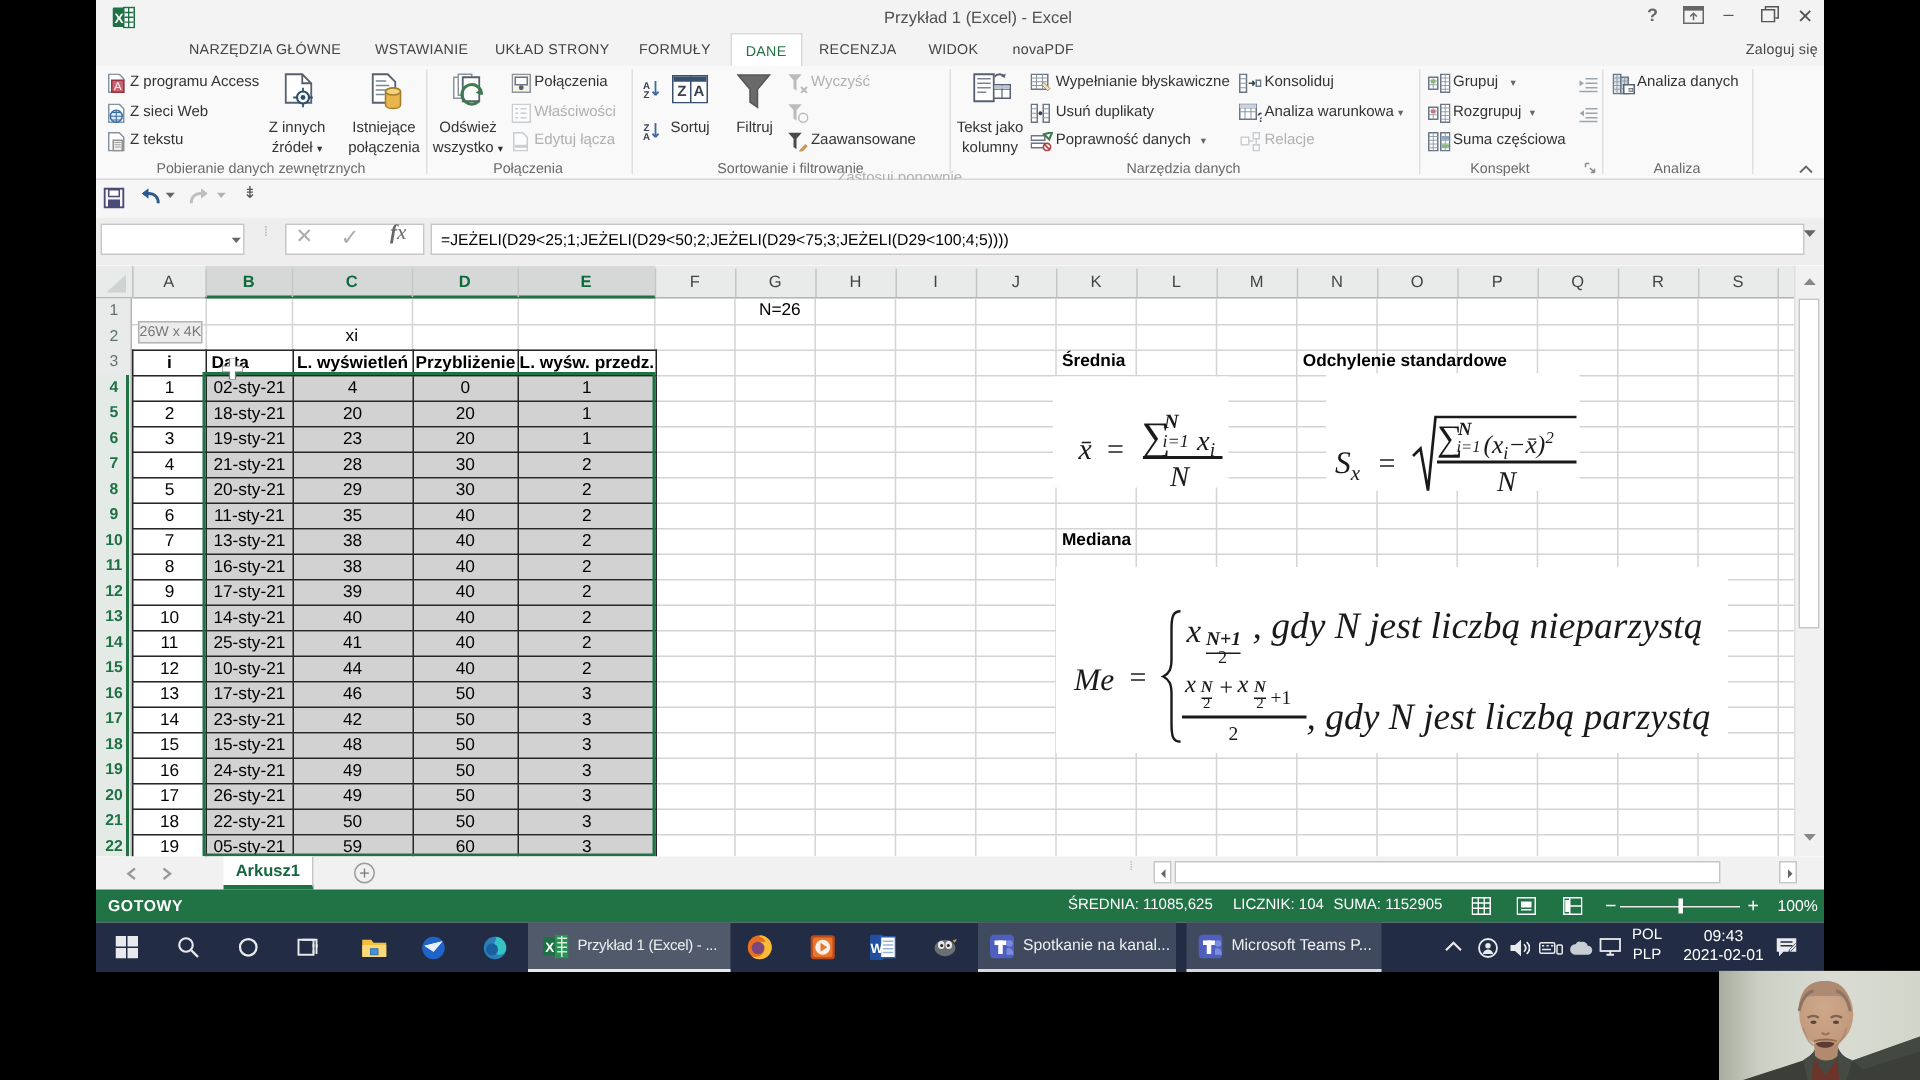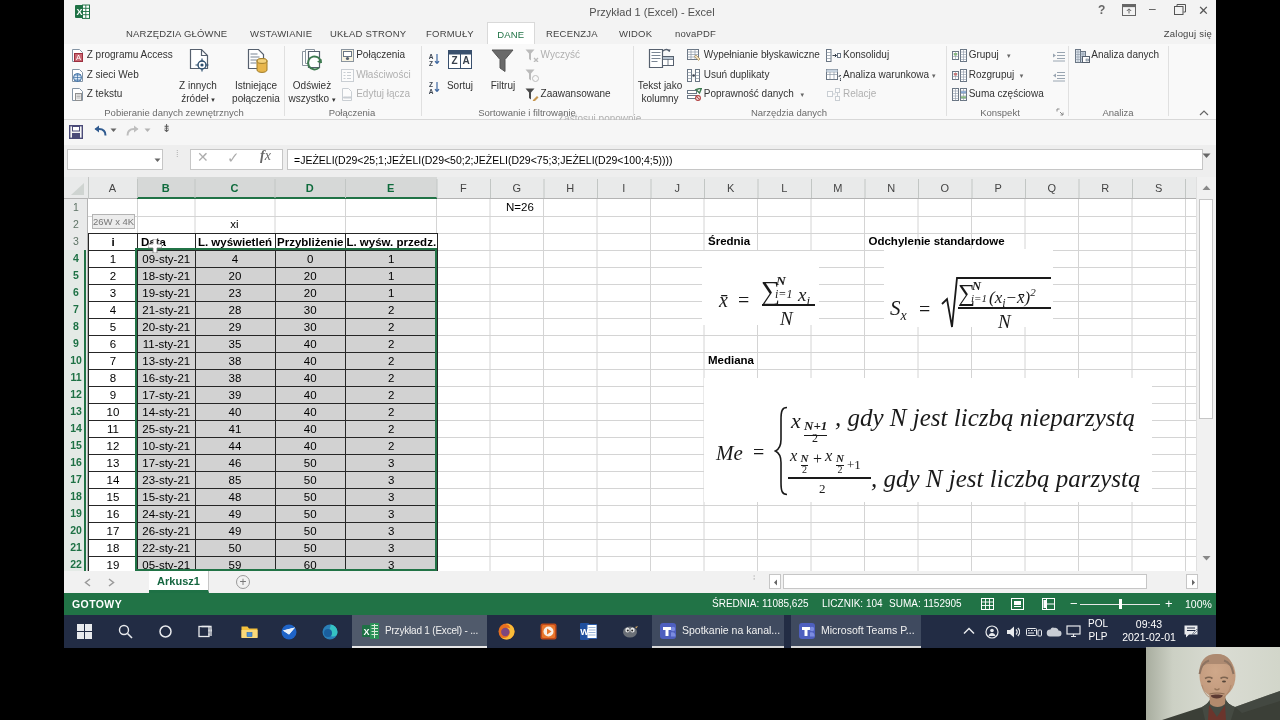--- a/index.html
+++ b/index.html
@@ -462,21 +462,21 @@
       <tbody>
           <tr style="font-weight:bold;background:#fff;">
             <td style="width:49px;">i</td>
             <td style="width:57.5px;text-align:left;padding-left:3px;">Data</td>
             <td style="width:80px;margin-left:38px;">L. wyświetleń</td>
             <td style="width:70.5px;">Przybliżenie</td>
             <td style="width:91.5px;">L. wyśw. przedz.</td>
           </tr>
       <tr>
             <td>1</td>
-            <td class="s">09-sty-21</td>
+            <td class="s">02-sty-21</td>
             <td class="s">4</td>
             <td class="s">0</td>
             <td class="s">1</td>
           </tr>
       <tr>
             <td>2</td>
             <td class="s">18-sty-21</td>
             <td class="s">20</td>
             <td class="s">20</td>
             <td class="s">1</td>
@@ -554,21 +554,21 @@
       <tr>
             <td>13</td>
             <td class="s">17-sty-21</td>
             <td class="s">46</td>
             <td class="s">50</td>
             <td class="s">3</td>
           </tr>
       <tr>
             <td>14</td>
             <td class="s">23-sty-21</td>
-            <td class="s">85</td>
+            <td class="s">42</td>
             <td class="s">50</td>
             <td class="s">3</td>
           </tr>
       <tr>
             <td>15</td>
             <td class="s">15-sty-21</td>
             <td class="s">48</td>
             <td class="s">50</td>
             <td class="s">3</td>
           </tr>

